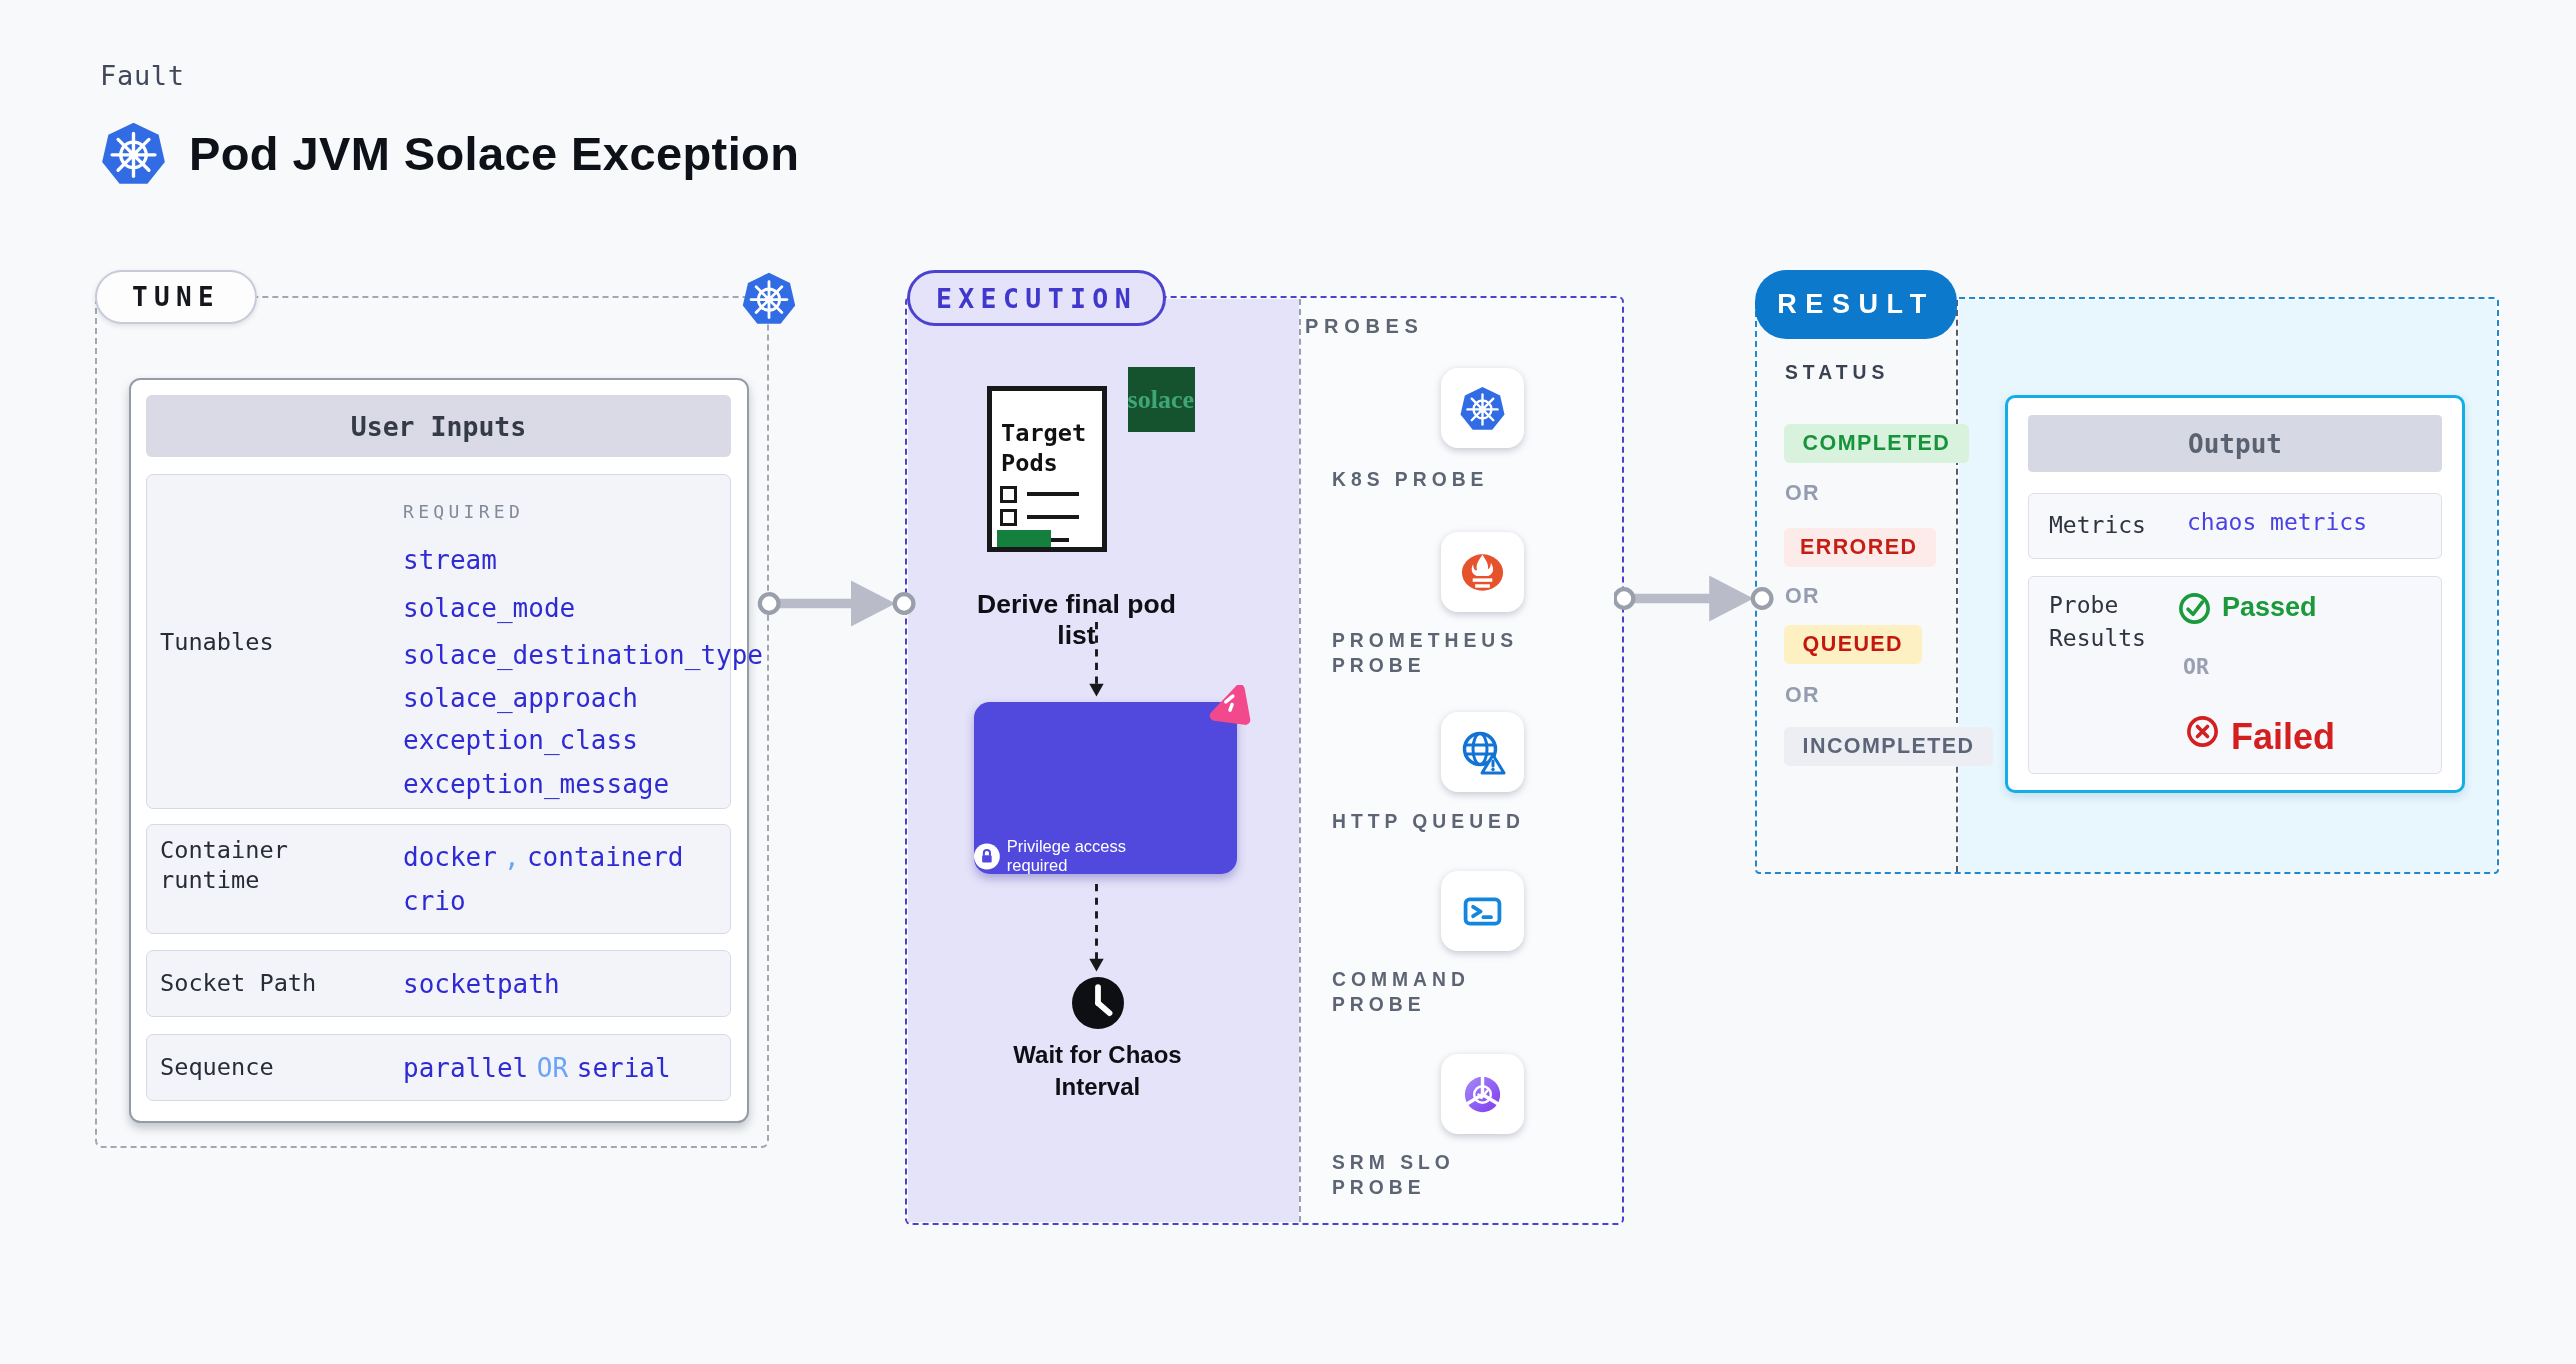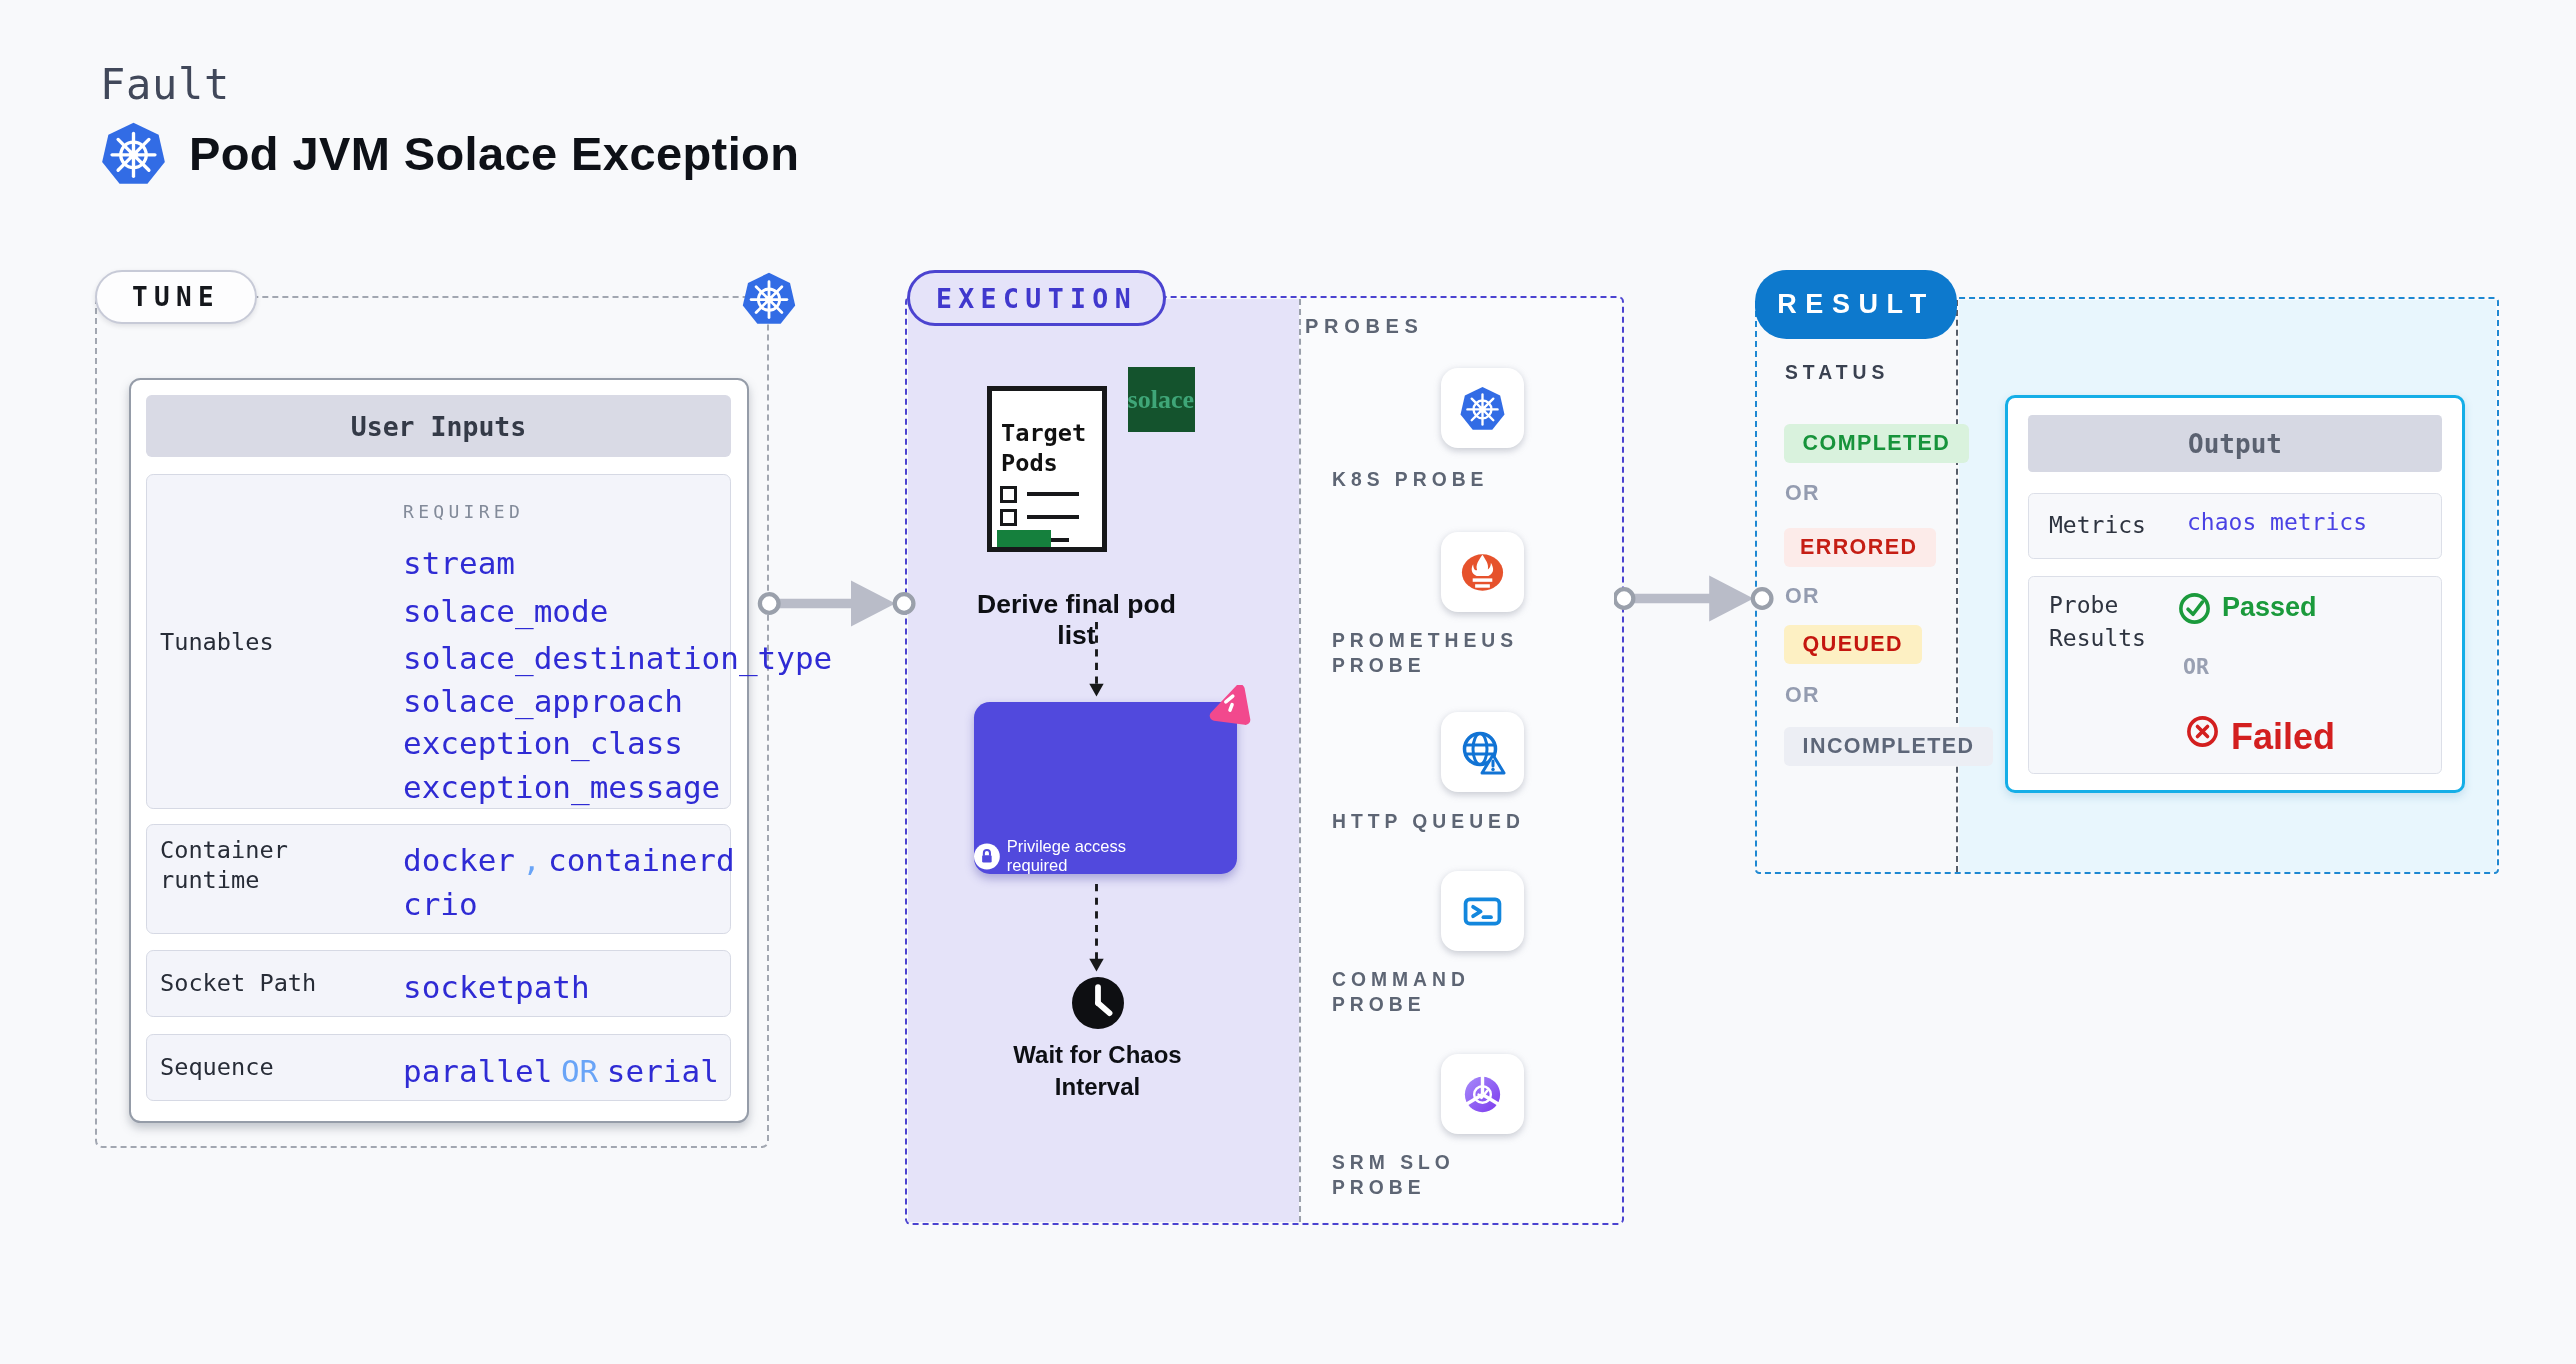--- a/index.html
+++ b/index.html
@@ -4,21 +4,21 @@
 <style>
   * { margin:0; padding:0; box-sizing:border-box; }
   html,body { background:#f8f9fb; }
   .canvas { position:relative; width:2576px; height:1365px; background:#f8f9fb;
             font-family:"Liberation Sans", sans-serif; overflow:hidden; }
   .abs { position:absolute; }
   .mono { font-family:"DejaVu Sans Mono","Liberation Mono",monospace; }
   .sans { font-family:"Liberation Sans",sans-serif; }
 
   
-  .kicker { left:100px; top:60px; font-size:42px; color:#41485a; letter-spacing:0.7px; }
+  .kicker { left:100px; top:60px; font-size:27px; color:#41485a; letter-spacing:0.7px; }
   .title  { left:189px; top:126px; font-size:47px; font-weight:800; color:#0e1117; letter-spacing:0.4px; }
   .title-k8s { left:100px; top:120px; width:67px; height:67px; }
 
   
   .pill { display:flex; align-items:center; justify-content:center; border-radius:31.5px; }
   .pill-tune { left:95px; top:270px; width:162px; height:54px; background:#fdfdfe;
                border:2.9px solid #c7cad7; box-shadow:0 2.1px 5.7px rgba(40,45,60,.12);
                font-size:26px; font-weight:bold; letter-spacing:6.4px; color:#15171c; z-index:5;}
   .pill-exec { left:907px; top:270px; width:259px; height:56px; background:#e5e3f9;
                border:3.6px solid #4b43d0; font-size:26.5px; font-weight:bold; letter-spacing:6.4px; color:#4038cd; z-index:5;}
@@ -31,21 +31,21 @@
   .corner-k8s { left:741px; top:270px; width:56px; height:57px; z-index:6; }
   .ui-card { left:129px; top:378px; width:620px; height:745px; background:#fff;
              border:2.1px solid #959ca8; border-radius:11.5px;
              box-shadow:0 5px 10px rgba(90,96,112,.35); }
   .ui-header { left:146px; top:395px; width:585px; height:62px; background:#d9dae5; border-radius:5.7px;
                display:flex; align-items:center; justify-content:center;
                font-size:26.5px; font-weight:bold; color:#343a47; }
   .ui-row { background:#f3f4fa; border:1.4px solid #d6d9e4; border-radius:7.2px; }
   .row-label { font-size:23.6px; color:#272c37; }
   .req-label { font-size:18px; letter-spacing:4.3px; color:#838b9a; }
-  .blue-val { font-size:31px; color:#2f2bd4; }
+  .blue-val { font-size:26px; color:#2f2bd4; }
   .lblue { color:#69a4f7; }
 
   
   .harrow { z-index:4; }
 
   
   .exec-box { left:905px; top:296px; width:719px; height:929px;
               border:2.9px dashed #4b43d0; border-radius:5.7px; }
   .exec-lav { left:908px; top:299px; width:391px; height:923px; background:#e5e3f9; }
   .exec-sep { left:1299px; top:299px; width:0; height:923px; border-left:2.1px dashed #9aa0ab; }

